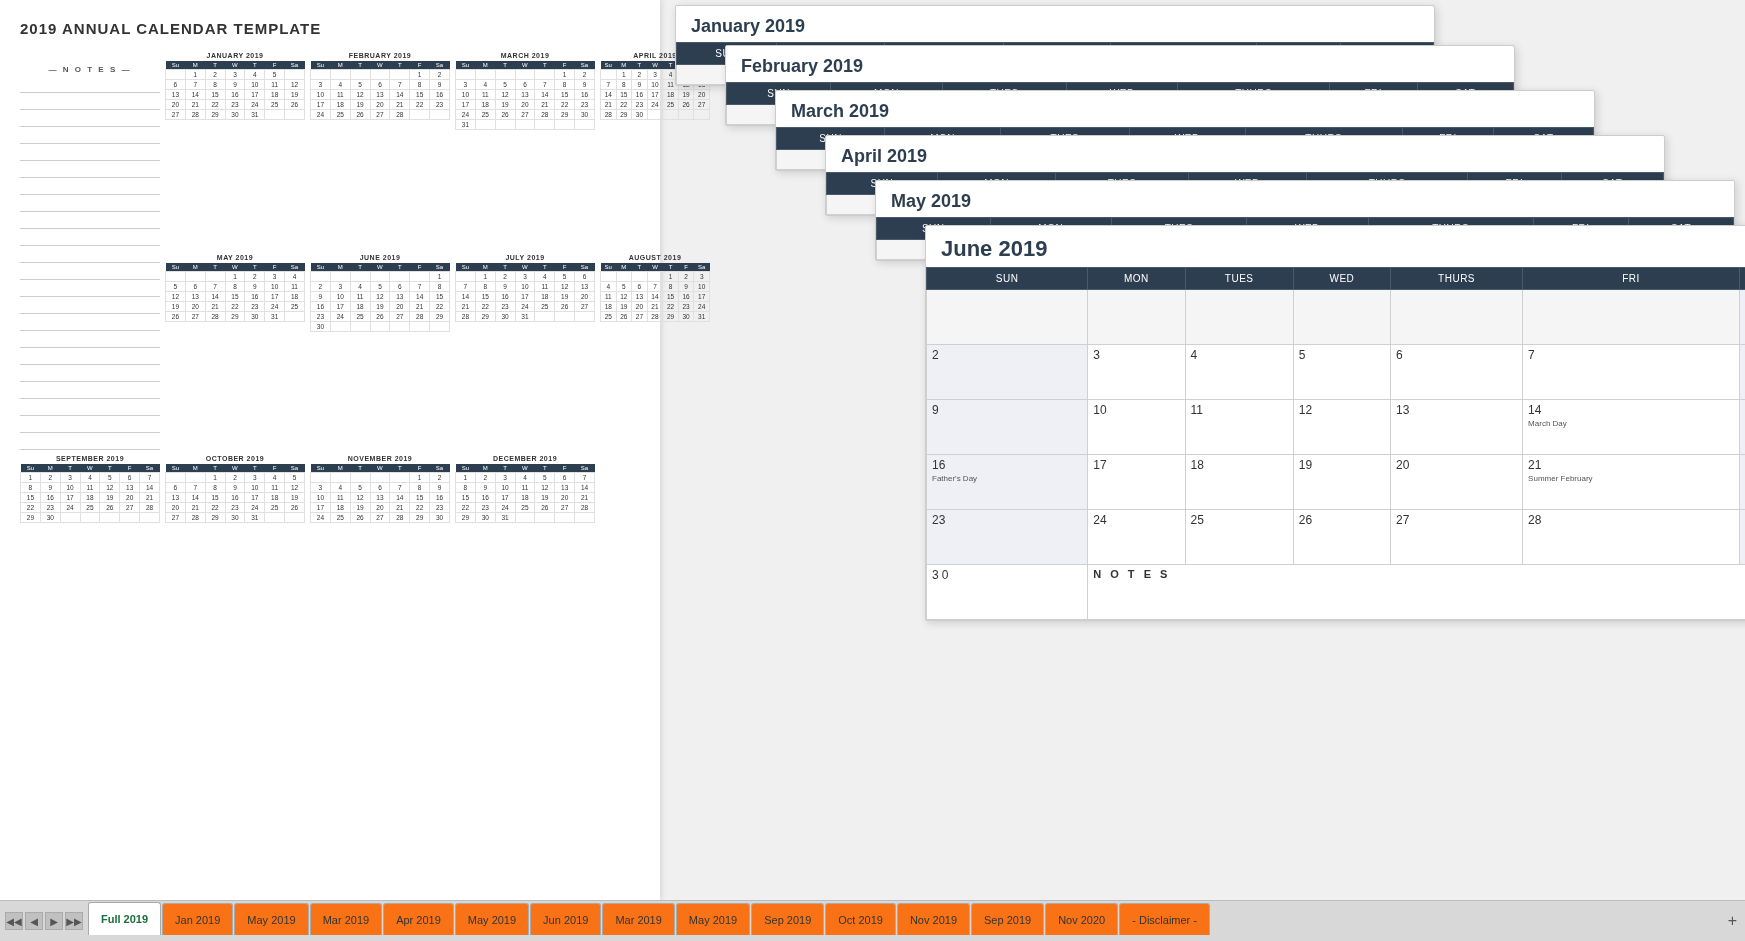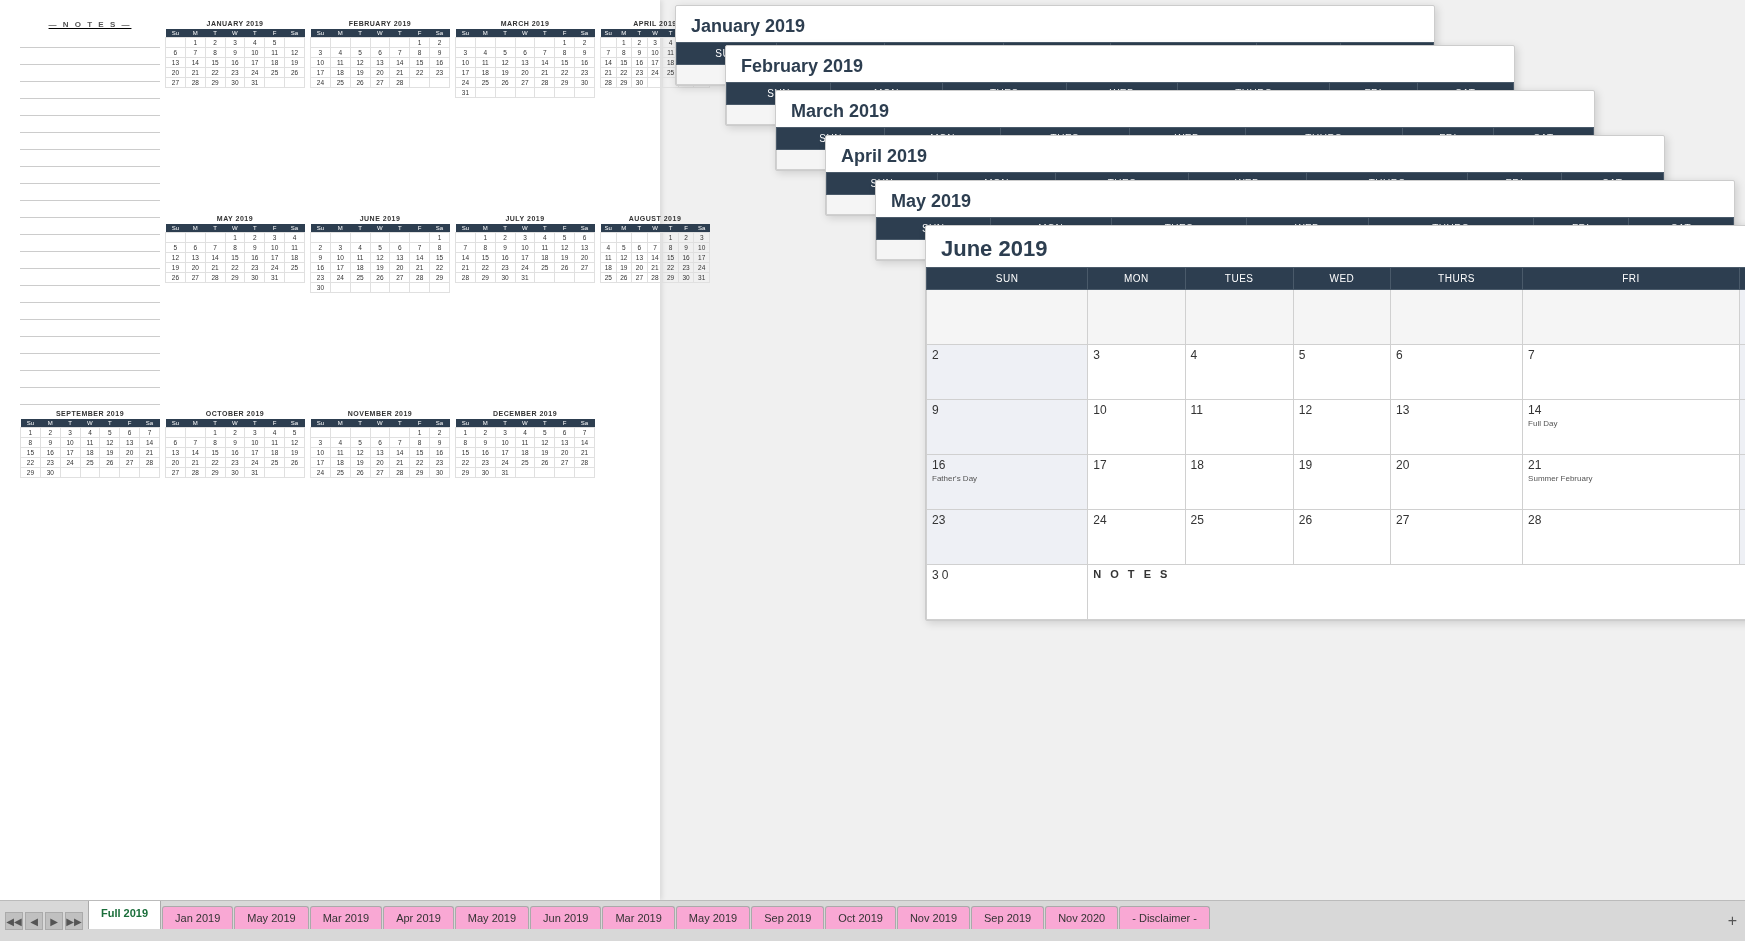--- a/index.html
+++ b/index.html
@@ -60,22 +60,21 @@
 
     .mini-cal tbody tr td {
       font-size: 6.5px;
       padding: 1px 2px;
       text-align: center;
       color: #333;
       border: 0.5px solid #e0e0e0;
     }
 
     .notes-col {
-      margin-top: 0;
-      text-decoration: underline;
+      margin-top: 13px;
     }
 
     .notes-label {
       font-size: 8px;
       font-weight: bold;
       color: #555;
       text-align: center;
       letter-spacing: 2px;
       margin-bottom: 5px;
     }
@@ -213,30 +212,30 @@
       justify-content: center;
       cursor: pointer;
       color: #555;
     }
 
     .tabs-container {
       display: flex;
       align-items: flex-end;
       gap: 1px;
       flex: 1;
-      padding-bottom: 12px;
+      padding-bottom: 6px;
     }
 
     .tab {
-      height: 23px;
+      height: 32px;
       padding: 0 12px;
       font-size: 11px;
       display: flex;
       align-items: center;
-      background: #f9a8d4;
+      background: #f97316;
       border: 1px solid #aaa;
       border-bottom: none;
       cursor: pointer;
       white-space: nowrap;
       color: #333;
       border-radius: 3px 3px 0 0;
     }
 
     .tab.active {
       background: white;
@@ -257,20 +256,21 @@
       margin-left: 3px;
       align-self: center;
     }
   </style>
 </head>
 <body>
 
 <div class="main-area">
 
   <div class="left-panel">
+    <div class="page-title">2019 ANNUAL CALENDAR TEMPLATE</div>
 
     <div style="display: grid; grid-template-columns: repeat(4, 140px) 110px; gap: 5px;">
 
       <div class="mini-cal">
         <div class="mini-cal-title">JANUARY 2019</div>
         <table>
             <thead>
               <tr>
                 <th>Su</th>
                 <th>M</th>
@@ -1251,21 +1251,21 @@
             <td><span class="cell-date">7</span></td>
             <td class="weekend-col"><span class="cell-date">8</span></td>
           </tr>
 
           <tr>
             <td class="weekend-col"><span class="cell-date">9</span></td>
             <td><span class="cell-date">10</span></td>
             <td><span class="cell-date">11</span></td>
             <td><span class="cell-date">12</span></td>
             <td><span class="cell-date">13</span></td>
-            <td><span class="cell-date">14</span><div class="cell-event">Full Day</div></td>
+            <td><span class="cell-date">14</span><div class="cell-event">March Day</div></td>
             <td class="weekend-col"><span class="cell-date">15</span></td>
           </tr>
 
           <tr>
             <td class="weekend-col"><span class="cell-date">16</span><div class="cell-event">Father's Day</div></td>
             <td><span class="cell-date">17</span></td>
             <td><span class="cell-date">18</span></td>
             <td><span class="cell-date">19</span></td>
             <td><span class="cell-date">20</span></td>
             <td><span class="cell-date">21</span><div class="cell-event">Summer February</div></td>

